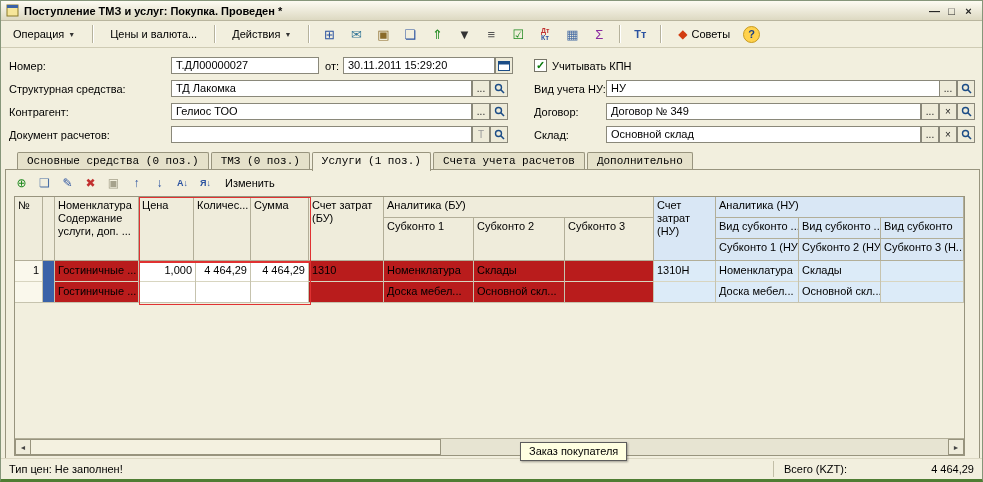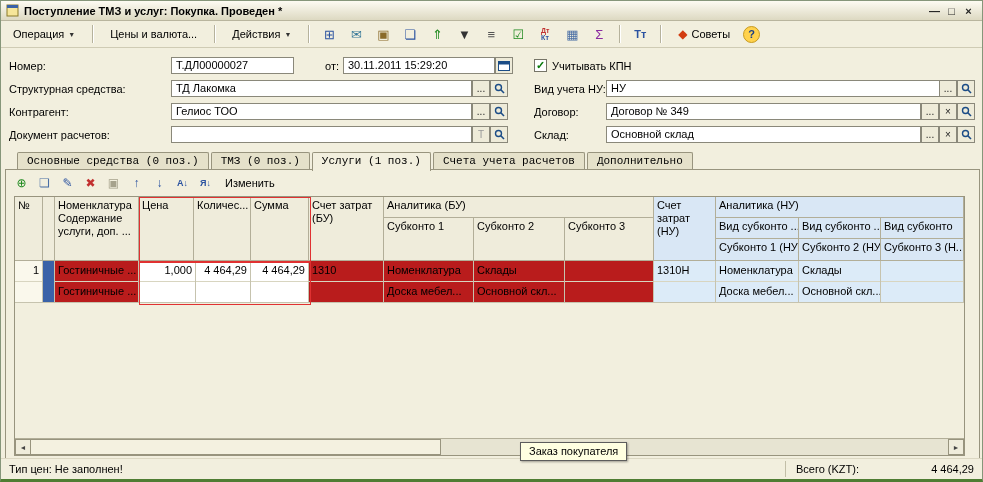--- a/index.html
+++ b/index.html
@@ -84,21 +84,21 @@
   .sb-btn{width:16px;box-sizing:border-box;background:#efecdb;border:1px solid #98947e;
     display:flex;align-items:center;justify-content:center;font-size:7px;color:#444;}
   .sb-thumb{width:410px;box-sizing:border-box;background:#f4f1e0;border:1px solid #98947e;border-left:none;}
   .sb-spacer{flex:1;}
   
   .tooltip{position:absolute;left:519px;top:441px;z-index:40;background:#ffffe1;
     border:1px solid #5d5d5d;padding:2px 8px 3px;white-space:nowrap;box-shadow:1px 1px 2px rgba(0,0,0,.35);}
   
   .statusbar{position:absolute;left:0;right:0;bottom:0;height:20px;display:flex;align-items:center;
     padding:0 8px;border-top:1px solid #dcd8c3;}
-  .totals{margin-left:auto;display:flex;align-items:center;border-left:1px solid #c2bea7;padding-left:10px;height:16px;}
+  .totals{margin-left:auto;display:flex;align-items:center;border-left:1px solid #c2bea7;padding-left:10px;height:16px;gap:12px;}
   .total-val{width:115px;text-align:right;}
   svg{display:block;}
 </style>
 </head>
 <body>
 
 <div class="window">
 
   <div class="titlebar">
     <span class="title-icon">
@@ -148,21 +148,21 @@
     <span class="tb-ico" style="color:#2a52a0;font-size:11px;font-weight:bold">Тт</span>
     <span class="tb-sep"></span>
     <span class="tb-btn">
       <span class="tips-d">◆</span>
       <span>Советы</span>
     </span>
     <span class="help-circle">?</span>
   </div>
 
   <span class="lbl" style="left:8px;top:58px">Номер:</span>
-  <div class="fld" style="left:170px;top:56px;width:123px">Т.ДЛ00000027</div>
+  <div class="fld" style="left:170px;top:56px;width:148px">Т.ДЛ00000027</div>
   <span class="lbl" style="left:324px;top:58px">от:</span>
   <div class="fld" style="left:342px;top:56px;width:152px">30.11.2011 15:29:20</div>
   <div class="fbtn" style="left:494px;top:56px">
     <svg width="12" height="11">
         <rect x="0.5" y="1.5" width="11" height="9" fill="#fff" stroke="#1b4c86"></rect>
         <rect x="0.5" y="1.5" width="11" height="3" fill="#1b4c86"></rect>
       </svg>
   </div>
   <div class="chk" style="left:533px;top:58px">✓</div>
   <span class="lbl" style="left:551px;top:58px">Учитывать КПН</span>

